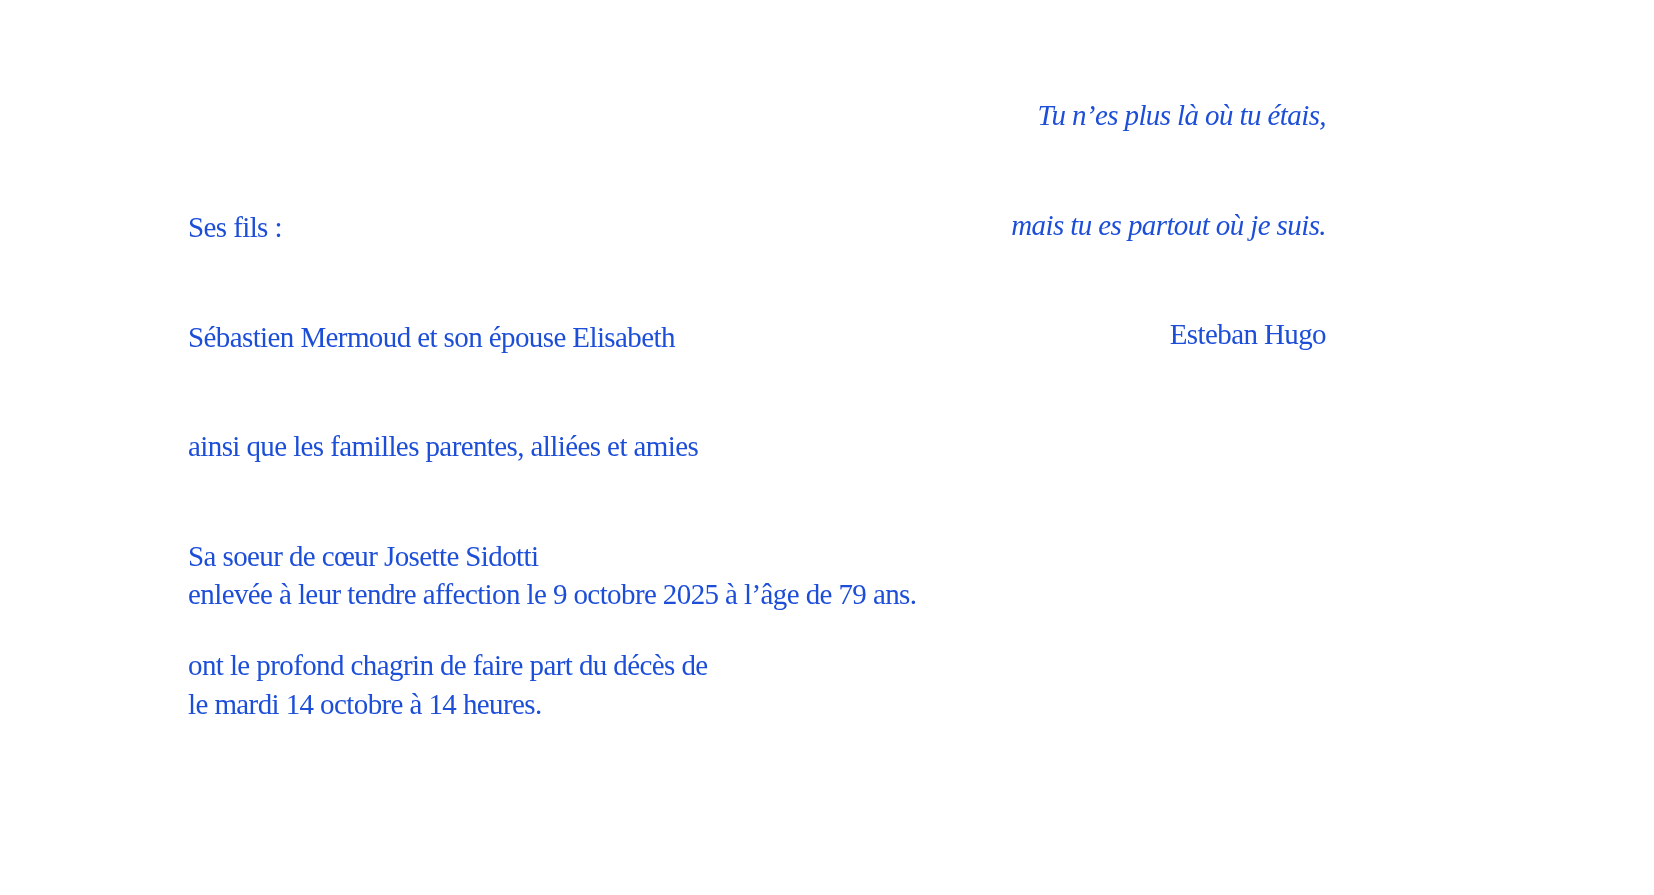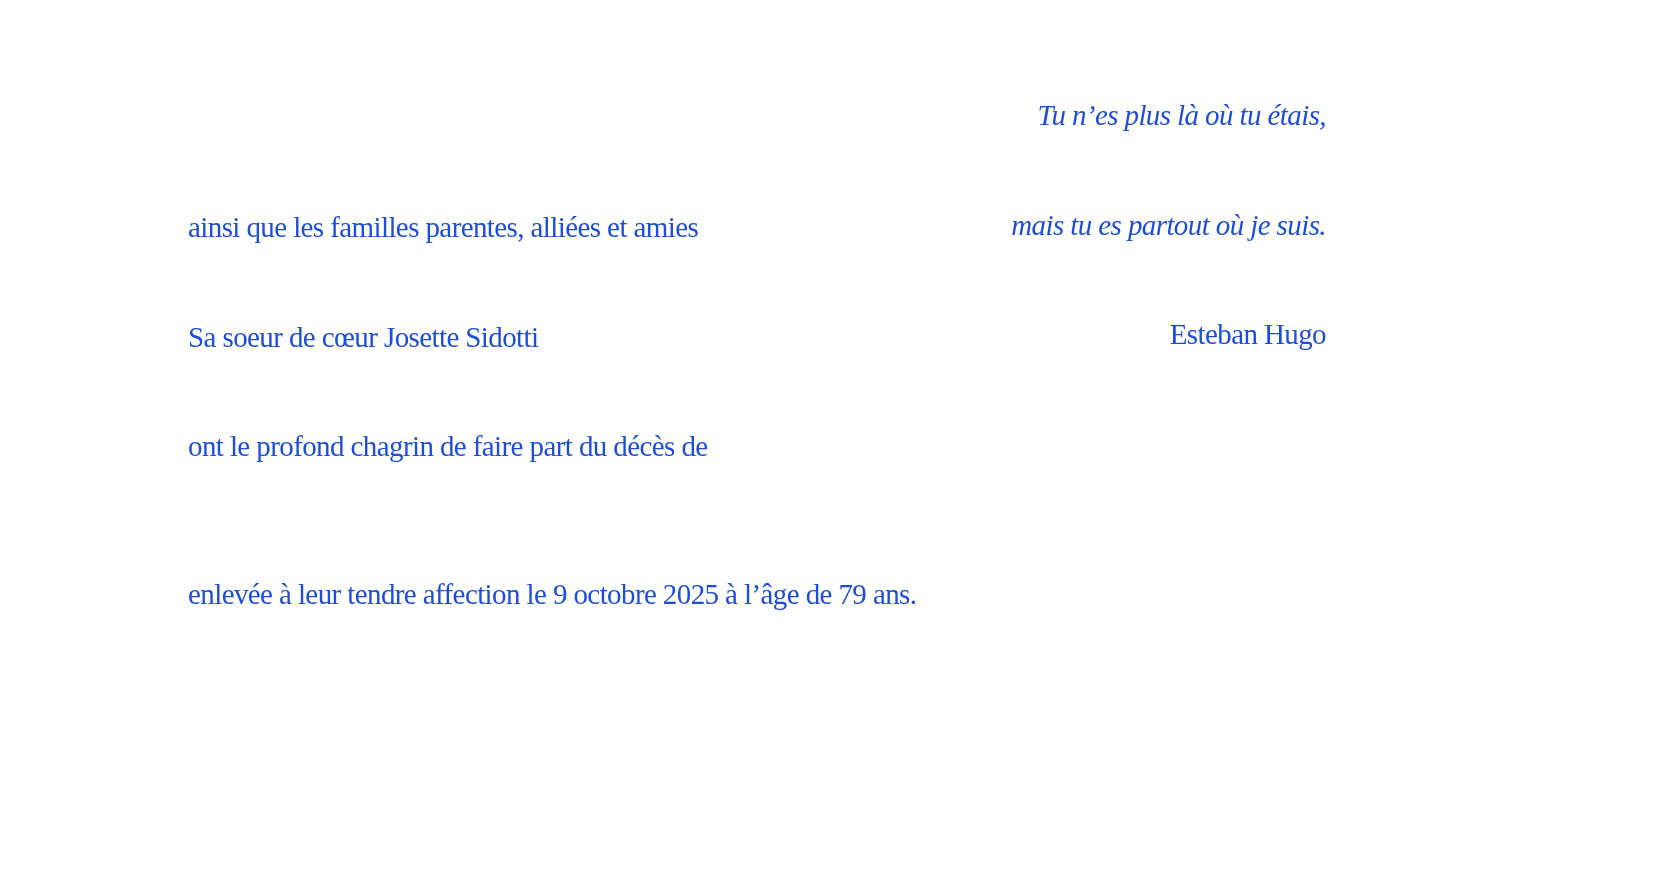--- a/index.html
+++ b/index.html
@@ -56,28 +56,31 @@
 
 <div class="page">
 
   <div class="epigraph txt">
     <div class="quote-line">Tu n’es plus là où tu étais,</div>
     <div class="quote-line">mais tu es partout où je suis.</div>
     <div class="attribution">Esteban Hugo</div>
   </div>
 
   <div class="family-block txt">
+    <div>Ses fils :</div>
+    <div>Sébastien Mermoud et son épouse Elisabeth</div>
     <div>ainsi que les familles parentes, alliées et amies</div>
     <div>Sa soeur de cœur Josette Sidotti</div>
     <div>ont le profond chagrin de faire part du décès de</div>
   </div>
 
 
   <div class="body-block txt">
     <div>enlevée à leur tendre affection le 9 octobre 2025 à l’âge de 79 ans.</div>
+    <div>le mardi 14 octobre à 14 heures.</div>
     
     
     
     
     
     
   </div>
 
 </div>
 

